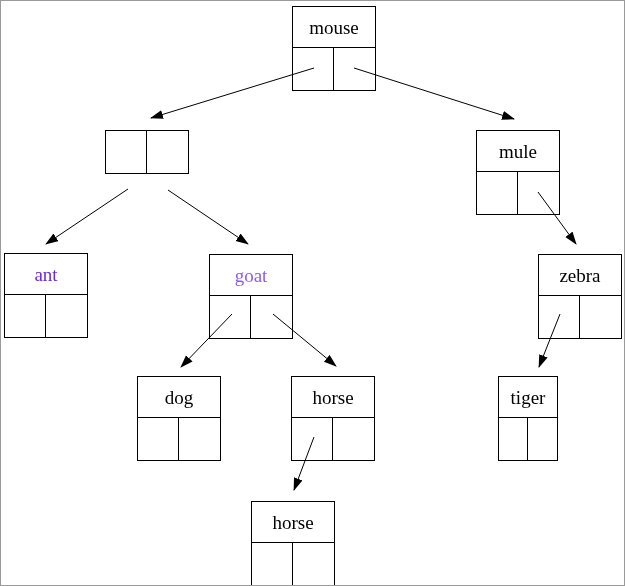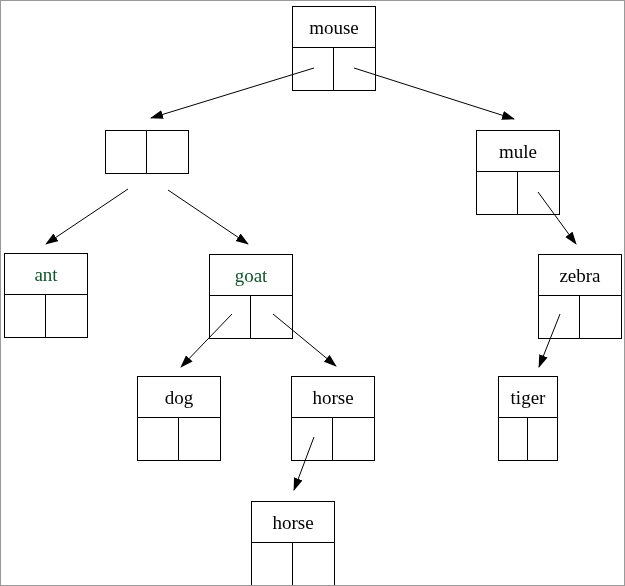--- a/index.html
+++ b/index.html
@@ -83,28 +83,28 @@
     </div>
   </div>
     <div class="node" style="left: 475px; top: 129px; width: 84px;">
     <div class="node-label" style="height: 41px; color: rgb(0, 0, 0);">mule</div>
     <div class="node-cells" style="height: 42px;">
       <div class="cell cell-left"></div>
       <div class="cell cell-right"></div>
     </div>
   </div>
     <div class="node" style="left: 3px; top: 252px; width: 84px;">
-    <div class="node-label" style="height: 41px; color: #14532d; text-align: center;">ant</div>
+    <div class="node-label" style="height: 41px; color: #6d28d9; text-align: center;">ant</div>
     <div class="node-cells" style="height: 42px;">
       <div class="cell cell-left"></div>
       <div class="cell cell-right"></div>
     </div>
   </div>
     <div class="node" style="left: 208px; top: 253px; width: 84px;">
-    <div class="node-label" style="height: 41px; color: #14532d;">goat</div>
+    <div class="node-label" style="height: 41px; color: #8b5cf6;">goat</div>
     <div class="node-cells" style="height: 42px;">
       <div class="cell cell-left"></div>
       <div class="cell cell-right"></div>
     </div>
   </div>
     <div class="node" style="left: 537px; top: 253px; width: 84px;">
     <div class="node-label" style="height: 41px; color: rgb(0, 0, 0);">zebra</div>
     <div class="node-cells" style="height: 42px;">
       <div class="cell cell-left"></div>
       <div class="cell cell-right"></div>

